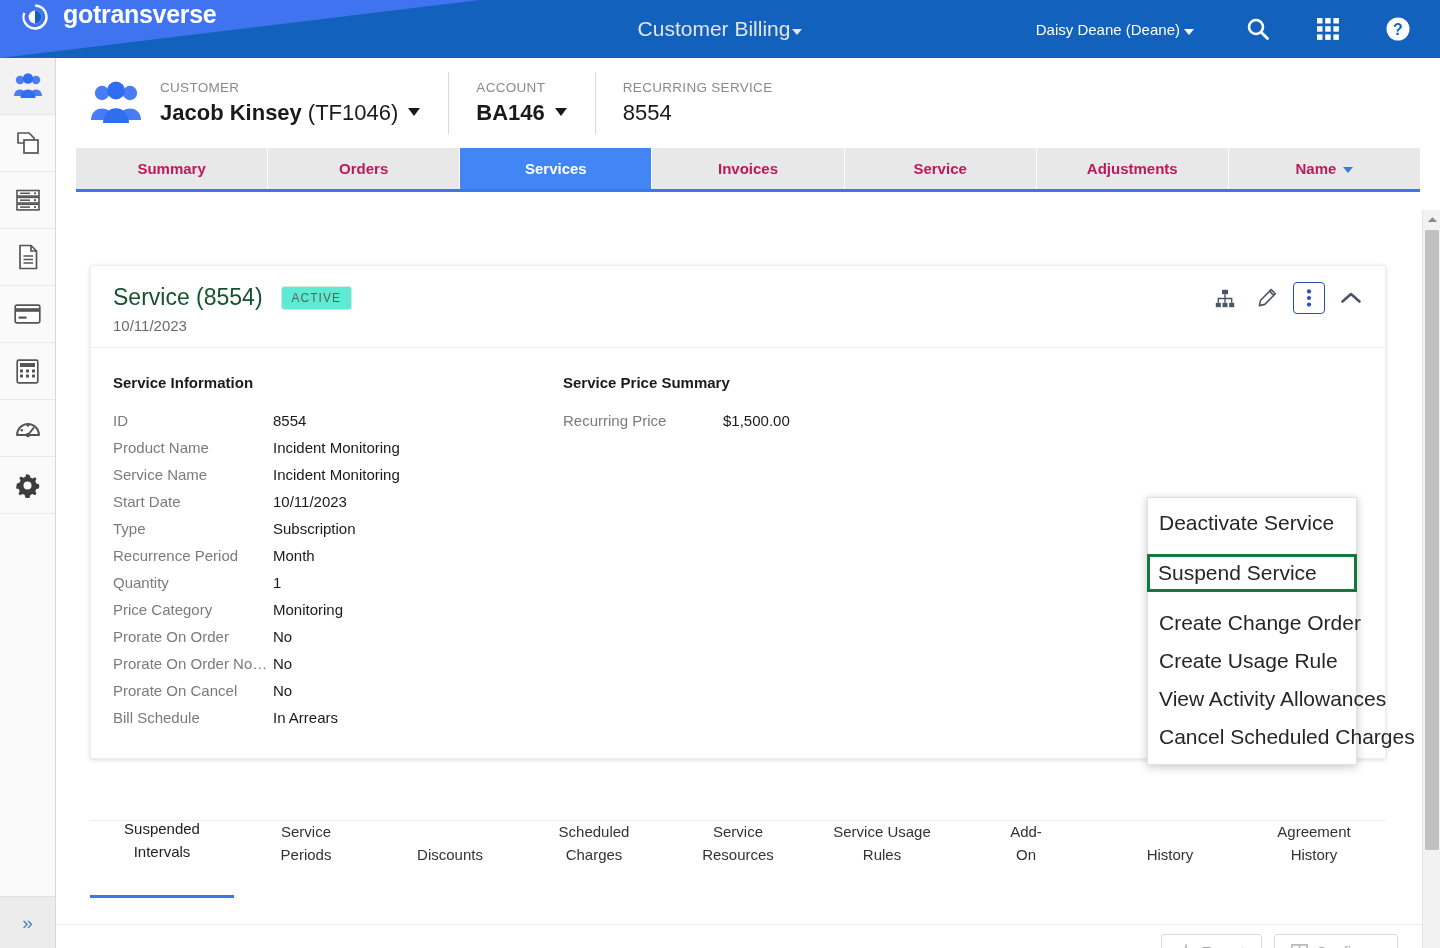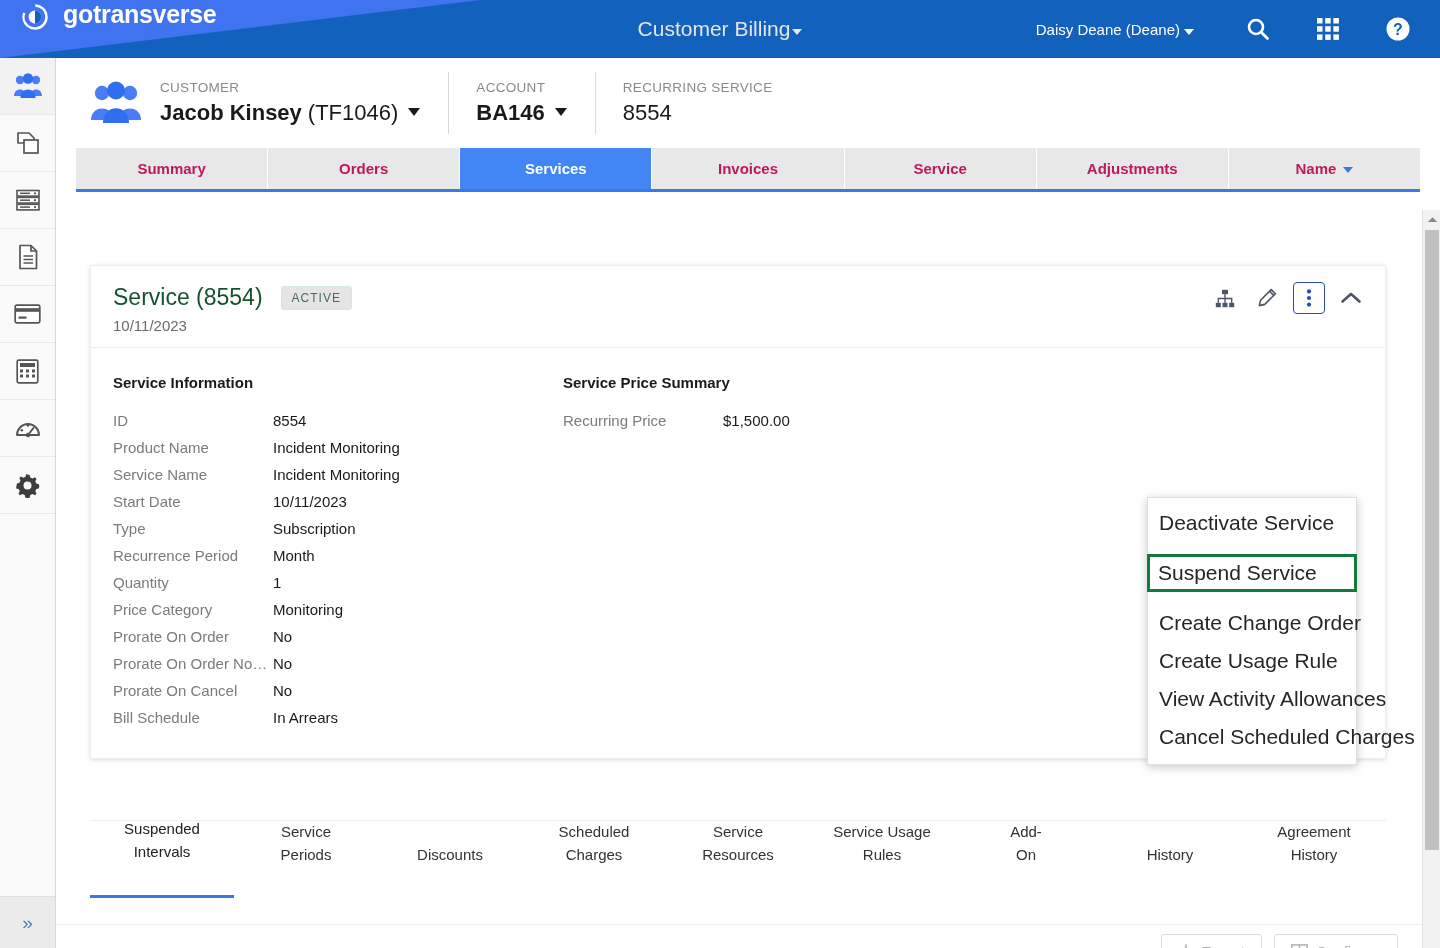--- a/index.html
+++ b/index.html
@@ -176,21 +176,21 @@
     border-radius: 2px;
   }
   .card-head {
     position: relative; height: 82px;
     padding: 18px 22px 0 22px;
     border-bottom: 1px solid #ececec;
   }
   .card-title-row { display: flex; align-items: center; gap: 18px; }
   .card-title { font-size: 23px; color: #14532d; }
   .badge {
-    background: #e5e5e5; color: #4b6b56;
+    background: #5eead4; color: #4b6b56;
     font-size: 12px; letter-spacing: 1px;
     padding: 4px 10px; border-radius: 3px;
     border: 1px solid #d4ead9;
   }
   .card-date { font-size: 15px; color: #6b6b6b; margin-top: 6px; }
   .card-actions {
     position: absolute; right: 18px; top: 16px;
     display: flex; align-items: center; gap: 10px;
   }
   .act-btn {

